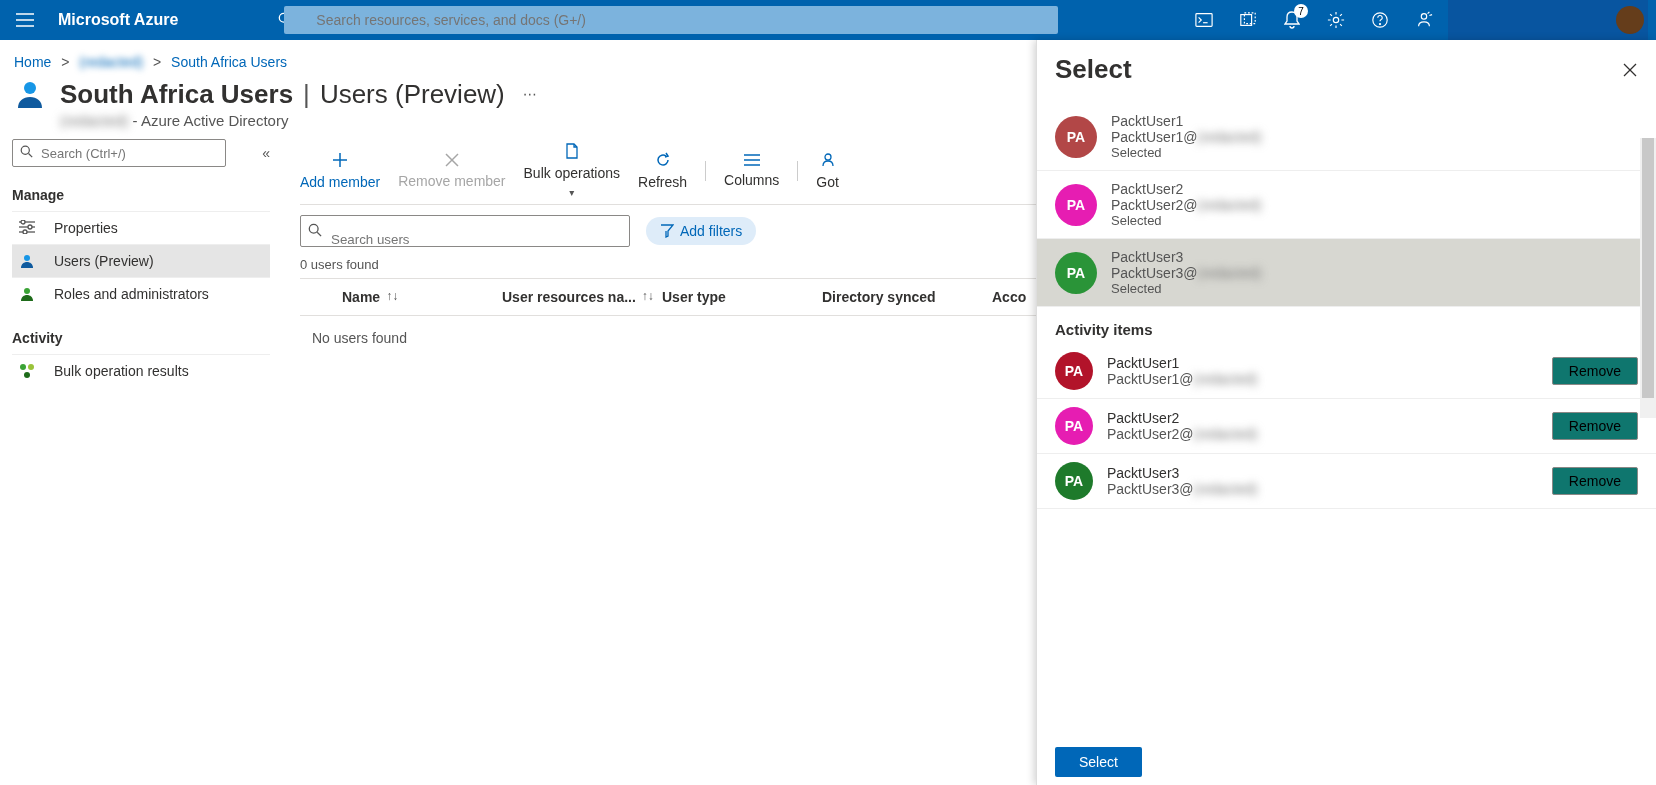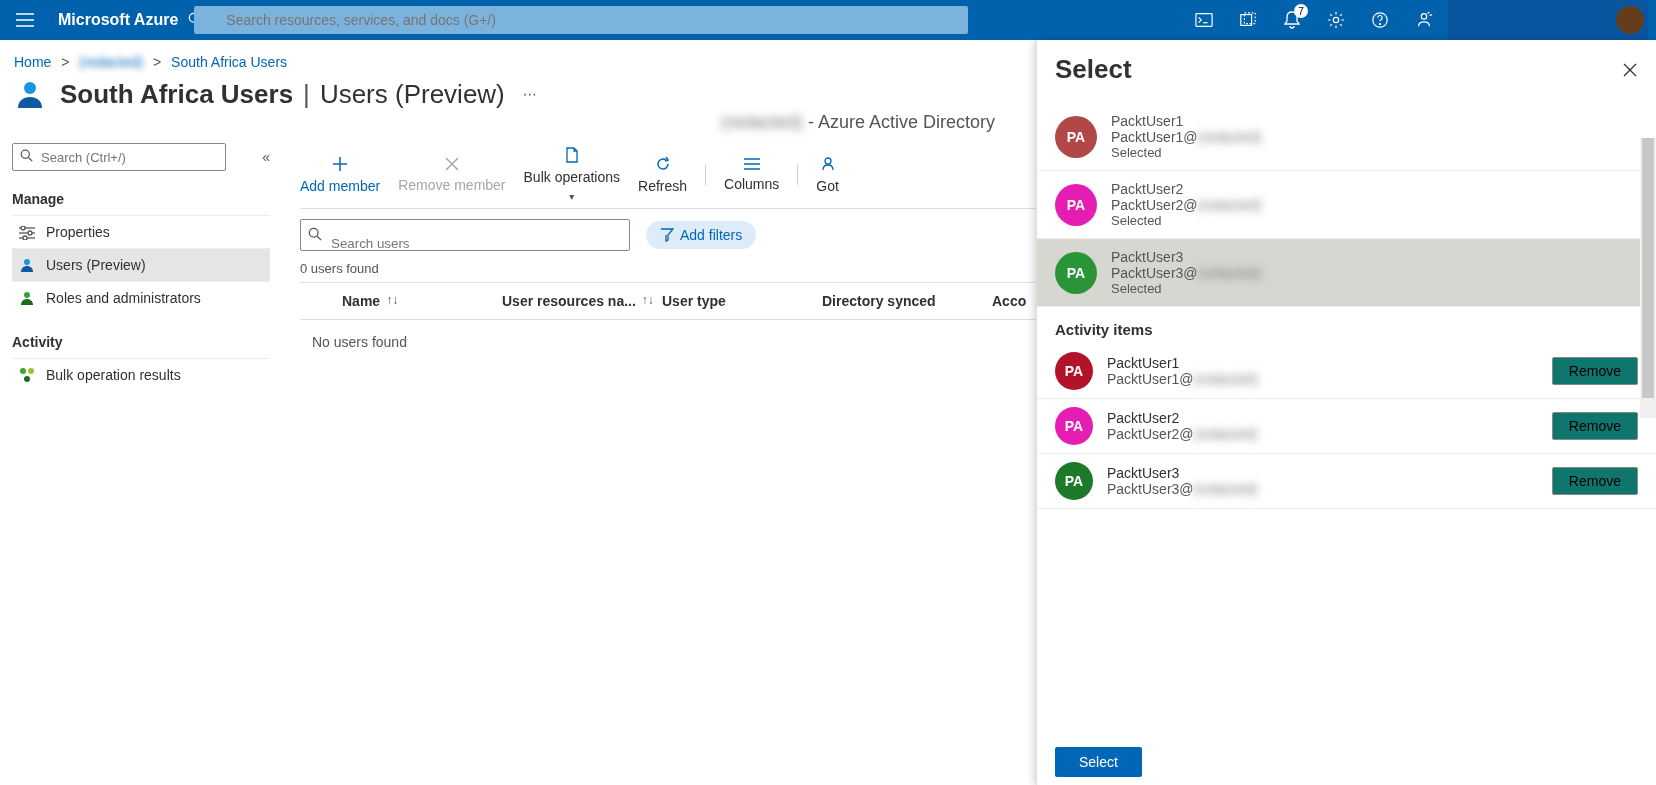--- a/index.html
+++ b/index.html
@@ -2,21 +2,21 @@
 <html><head>
 <meta charset="utf-8">
 <style>
   * { box-sizing: border-box; margin: 0; padding: 0; font-family: "Segoe UI", Arial, sans-serif; }
   body { width: 1656px; height: 785px; overflow: hidden; background: #fff; color: #323130; font-size: 14px; }
 
   
   .topbar { background: #0062ad; height: 40px; display: flex; align-items: center; color: #fff; }
   .topbar .hamburger { width: 50px; display:flex; justify-content:center; cursor:pointer; }
   .topbar .brand { font-size: 16px; font-weight:600; margin-left:8px; }
-  .topbar .search-wrap { flex: 0 0 790px; padding-left: 16px; }
+  .topbar .search-wrap { margin-left: 90px; flex: 0 0 790px; padding-left: 16px; }
   .topbar .search { width: 100%; height: 28px; background:#7cb3dd; border:none; border-radius:2px; padding:0 10px 0 32px; color:#fff; font-size:14px; position:relative; }
   .search-wrap { position: relative; }
   .search-wrap .mag { position:absolute; left:10px; top:6px; color:#fff; }
   .topbar .righticons { margin-left:auto; display:flex; align-items:center; gap:4px; padding-right:8px; }
   .topbar .ic-btn { width:40px; height:40px; display:flex; align-items:center; justify-content:center; cursor:pointer; position:relative; }
   .acct-block { width:200px; height:40px; background:#0855a0; display:flex; align-items:center; justify-content:flex-end; padding-right:4px; }
   .acct-avatar{ width:28px;height:28px;border-radius:50%; background:#653d1b; }
   .badge{ position:absolute; top:4px; right:4px; background:#fff; color:#000; font-size:10px; min-width:14px; height:14px; border-radius:7px; display:flex; align-items:center; justify-content:center; padding:0 3px;}
 
   
@@ -24,37 +24,37 @@
   .crumbs a { color:#0067b8; text-decoration:none; cursor:pointer; }
   .crumbs .sep { color:#555; margin:0 6px; }
 
   .page-head { display:flex; align-items:center; padding: 4px 14px 0 14px; gap:14px; }
   .page-head .usricon svg { width:32px; height:32px; }
   .page-head h1 { font-size:26px; font-weight:600; display:flex; align-items:baseline; gap:10px;}
   .page-head h1 .sep{font-weight:300;color:#555;}
   .page-head .sub{ font-weight:400;}
   .page-head .more { color:#555; margin-left:4px; cursor:pointer; }
 
-  .page-sub { padding: 2px 0 10px 60px; color:#555; font-size:18px;text-align:center; }
+  .page-sub { padding: 2px 0 10px 60px; color:#555; font-size:15px; }
   .blur{ filter: blur(4px); color:#777; }
   .blur2{ filter: blur(3px); color:#abc; }
 
   .body-row{ display:flex; }
 
   
   .sidebar{ width:280px; padding:0 10px 0 12px; }
   .side-search{ display:flex; align-items:center; gap:8px; }
   .side-search input{ flex:1; height:28px; border:1px solid #8a8886; border-radius:2px; padding:0 8px 0 28px; font-size:13px;}
   .side-search .mag{ position:relative; }
   .side-search-wrap{position:relative; flex:1;}
   .side-search-wrap .mag{ position:absolute; left:8px; top:6px; color:#555;}
   .side-collapse{ cursor:pointer; color:#555;}
   .side-cat{ font-weight:600; margin:20px 0 8px 0; font-size:14px;}
   .side-list{ list-style:none; }
-  .side-item{ display:flex; align-items:flex-end; gap:10px; padding:8px 6px; cursor:pointer; border-top:1px solid #eee;}
+  .side-item{ display:flex; align-items:flex-start; gap:18px; padding:8px 6px; cursor:pointer; border-top:1px solid #eee;}
   .side-item.selected{ background:#e5e5e5; }
   .side-item .sicon{ width:18px; display:flex; justify-content:center;}
 
   
   .main{ flex:1; padding:0 0 0 20px; position:relative; }
   .cmdbar{ display:flex; align-items:center; gap:18px; padding:4px 0; color:#323130;}
   .cmdbtn{ display:flex; align-items:center; gap:6px; cursor:pointer; font-size:14px;flex-direction:column;}
   .cmdbtn.disabled{ color:#a6a6a6;}
   .cmdsep{ width:1px; height:20px; background:#ccc;}
   .filt-row{ display:flex; align-items:center; gap:16px; margin-top:10px;}

